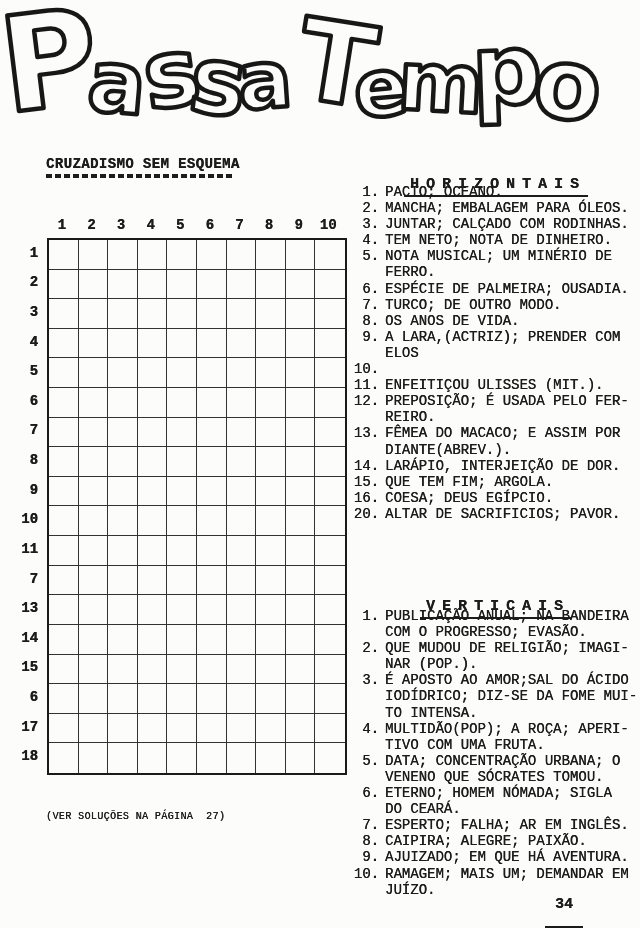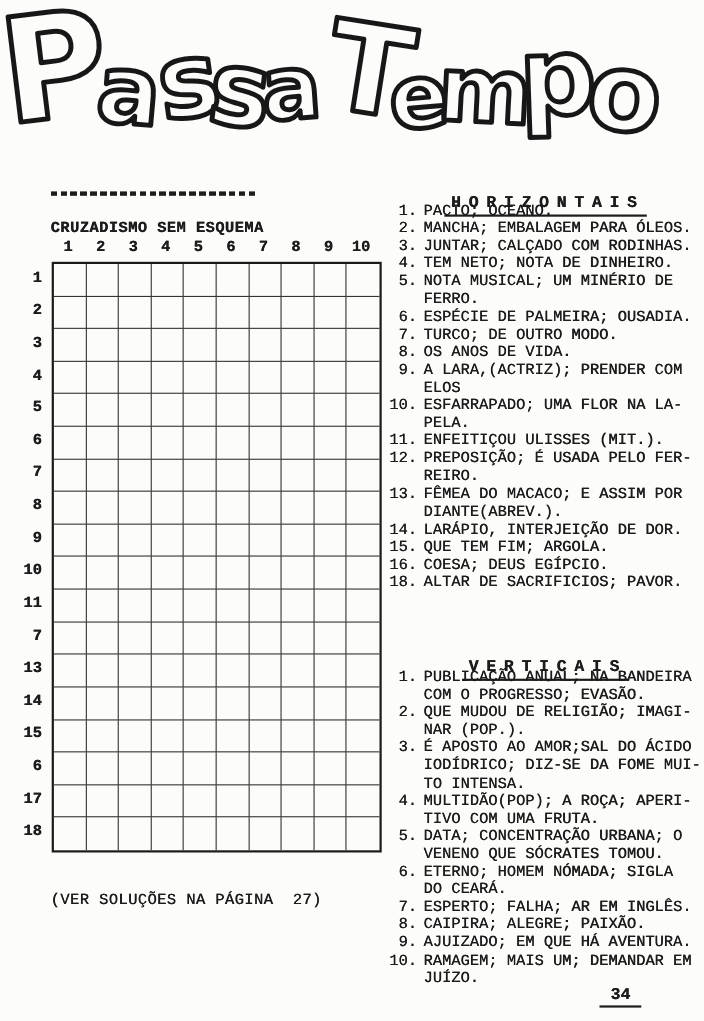--- a/index.html
+++ b/index.html
@@ -24,21 +24,20 @@
     stroke: #171717;
     stroke-width: 4.5;
     stroke-linejoin: round;
   }
 
   
   .cruz-heading {
     position: absolute; left: 46px; top: 156px;
     font-size: 14px; font-weight: bold; letter-spacing: 0.4px;
     white-space: nowrap;
-    margin-top: 44px;
   }
   .cruz-underline {
     position: absolute; left: 46px; top: 174px;
     width: 187px; height: 4px;
     background: repeating-linear-gradient(90deg, #1d1d1d 0 6px, transparent 6px 9px);
   }
 
   .col-labels {
     position: absolute; left: 47px; top: 217px;
     width: 296px; height: 18px;
@@ -61,21 +60,21 @@
     grid-template-rows: repeat(18, 1fr);
     border: 2px solid #1a1a1a;
     background: #fcfcfa;
   }
   .cell { border-right: 1px solid #333; border-bottom: 1px solid #333; }
   .cell:nth-child(10n) { border-right: none; }
   .cell:nth-last-child(-n+10) { border-bottom: none; }
 
   .solutions-note {
     position: absolute; left: 46px; top: 811px;
-    font-size: 14px; letter-spacing: 0.4px; white-space: pre;
+    font-size: 10px; letter-spacing: 0.4px; white-space: pre;
   }
 
   
   .sec-heading {
     position: absolute; left: 352px; width: 288px;
     text-align: center;
     margin-top: 24px;
   }
   .sec-heading span {
     display: inline-block;
@@ -94,21 +93,21 @@
   .clue-text { white-space: pre-line; text-shadow: 0.3px 0 0 currentColor; }
   .clue-num { text-shadow: 0.3px 0 0 currentColor; }
   .cruz-heading, .sec-heading span, .col-labels, .row-labels, .solutions-note, .page-number
     { text-shadow: 0.3px 0 0 currentColor; }
 
   
   .page-number {
     position: absolute; left: 545px; top: 896px;
     width: 38px; text-align: center;
     font-size: 15px; font-weight: bold;
-    border-bottom: 2px solid #1c1c1c; padding-bottom: 1px;
+    border-bottom: 2px solid #1c1c1c; padding-bottom: 13px;
   }
 </style>
 </head>
 <body>
 
 <div class="page">
 
   <div class="logo-wrap">
     <svg id="logo-svg" width="640" height="152" viewBox="0 0 640 152">
         <text x="2" y="108" font-size="132" transform="rotate(-7 41.6 68.4)">P</text>
@@ -381,22 +380,20 @@
         <span class="clue-num">8.</span>
         <span class="clue-text">OS ANOS DE VIDA.</span>
       </div>
       <div class="clue">
         <span class="clue-num">9.</span>
         <span class="clue-text">A LARA,(ACTRIZ); PRENDER COM
 ELOS</span>
       </div>
       <div class="clue">
         <span class="clue-num">10.</span>
-        <span class="clue-text">ESFARRAPADO; UMA FLOR NA LA-
-PELA.</span>
       </div>
       <div class="clue">
         <span class="clue-num">11.</span>
         <span class="clue-text">ENFEITIÇOU ULISSES (MIT.).</span>
       </div>
       <div class="clue">
         <span class="clue-num">12.</span>
         <span class="clue-text">PREPOSIÇÃO; É USADA PELO FER-
 REIRO.</span>
       </div>
@@ -411,21 +408,21 @@
       </div>
       <div class="clue">
         <span class="clue-num">15.</span>
         <span class="clue-text">QUE TEM FIM; ARGOLA.</span>
       </div>
       <div class="clue">
         <span class="clue-num">16.</span>
         <span class="clue-text">COESA; DEUS EGÍPCIO.</span>
       </div>
       <div class="clue">
-        <span class="clue-num">18.</span>
+        <span class="clue-num">20.</span>
         <span class="clue-text">ALTAR DE SACRIFICIOS; PAVOR.</span>
       </div>
     </div>
 
   <div class="sec-heading v-heading">
     <span>VERTICAIS</span>
   </div>
   <div class="clues v-clues">
       <div class="clue">
         <span class="clue-num">1.</span>

